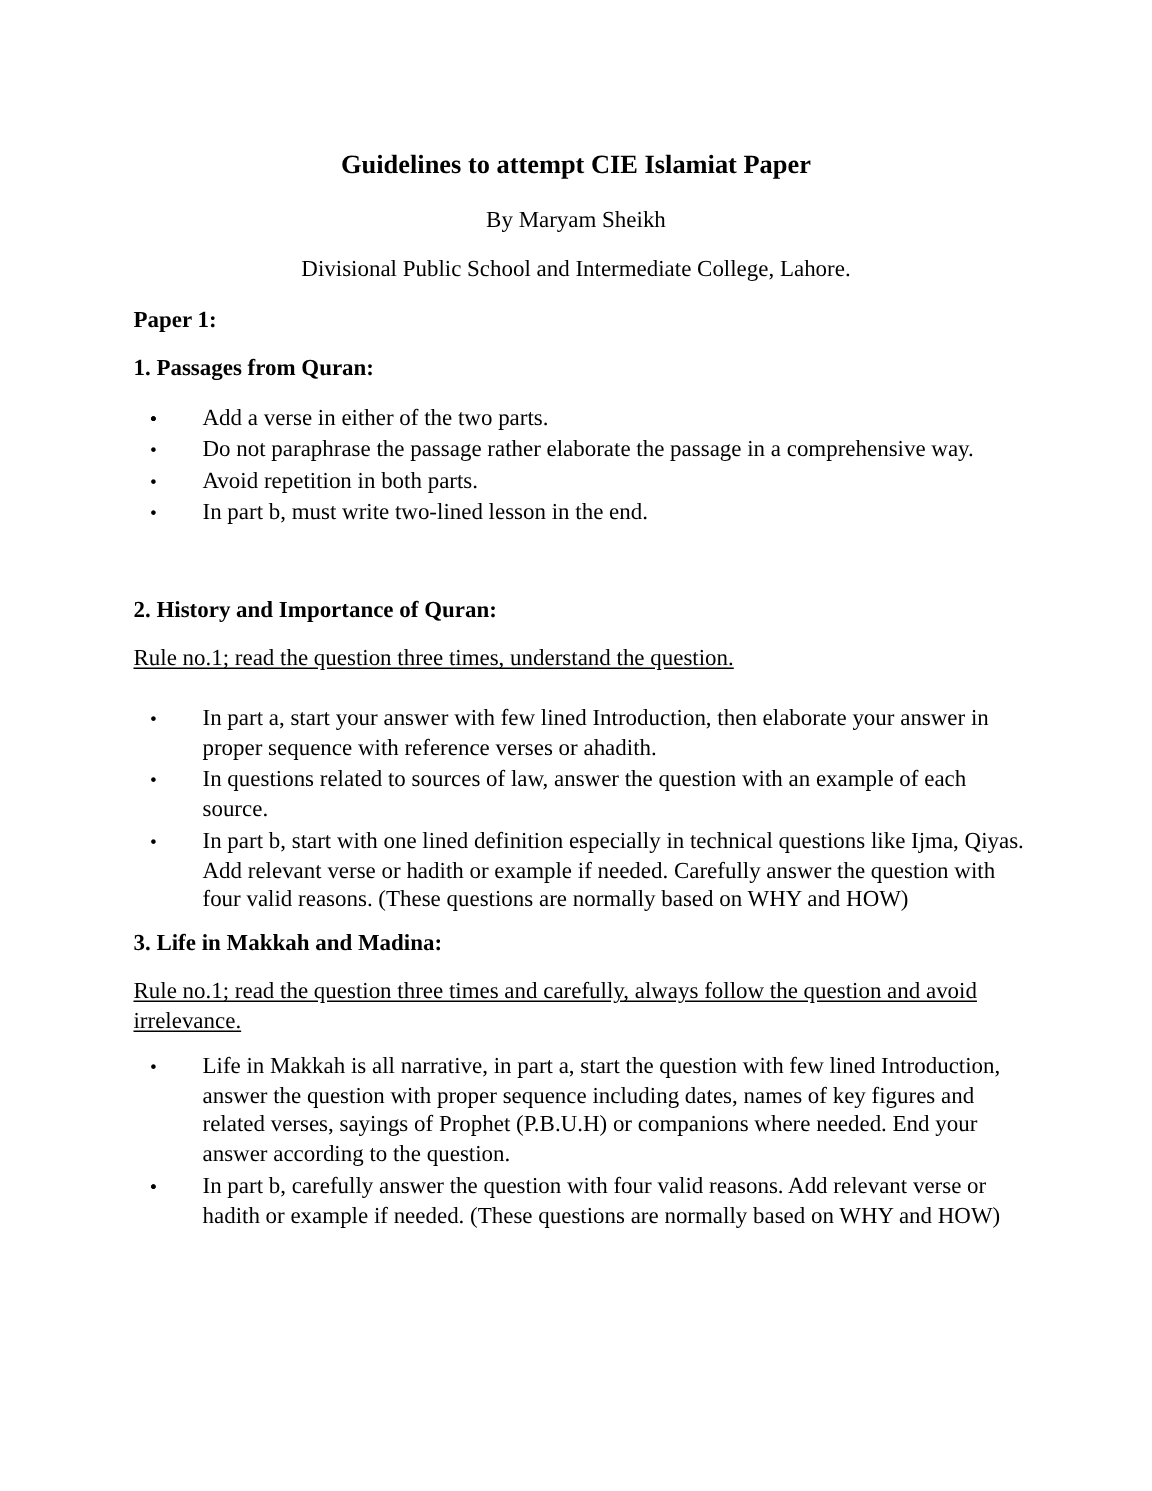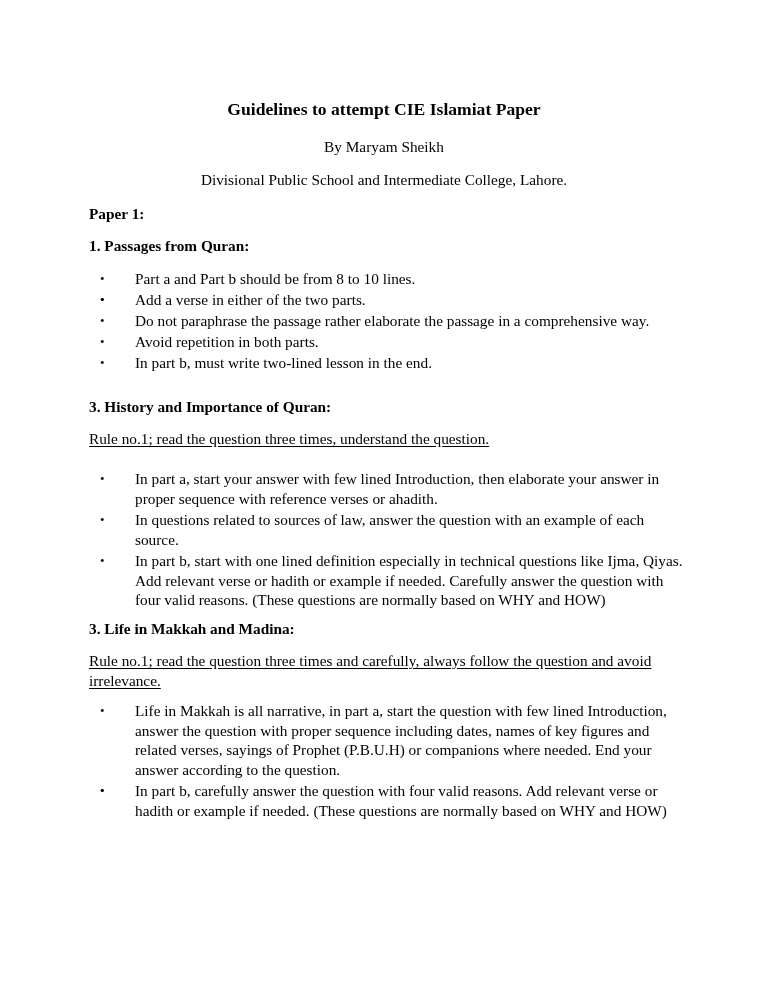--- a/index.html
+++ b/index.html
@@ -25,31 +25,31 @@
 <div class="page">
 
   <h1 class="abs title"><span>Guidelines to attempt CIE Islamiat Paper</span></h1>
   <p class="abs center" style="top:137px;">By Maryam Sheikh</p>
   <p class="abs center" style="top:170px;">Divisional Public School and Intermediate College, Lahore.</p>
   <p class="abs heading" style="top:204px;">Paper 1:</p>
 
   <section>
     <p class="abs heading" style="top:236px;">1. Passages from Quran:</p>
     <ul class="bullets" style="top:268px; line-height:21px;">
-      <li><span class="dot">•</span><span>Part a and Part b should be from 8 to 10 lines.</span></li>
+      <li><span class="dot">•</span></li>
       <li><span class="dot">•</span></li>
       <li><span class="dot">•</span><span>Add a verse in either of the two parts.</span></li>
       <li><span class="dot">•</span><span>Do not paraphrase the passage rather elaborate the passage in a comprehensive way.</span></li>
       <li><span class="dot">•</span><span>Avoid repetition in both parts.</span></li>
       <li><span class="dot">•</span><span>In part b, must write two-lined lesson in the end.</span></li>
     </ul>
   </section>
 
   <section>
-    <p class="abs heading" style="top:397px;">3. History and Importance of Quran:</p>
+    <p class="abs heading" style="top:397px;">2. History and Importance of Quran:</p>
     <p class="abs rule" style="top:429px;">Rule no.1; read the question three times, understand the question.</p>
     <ul class="bullets" style="top:469px;">
       <li style="margin-bottom:2px;"><span class="dot">•</span><span>In part a, start your answer with few lined Introduction, then elaborate your answer in proper sequence with reference verses or ahadith.</span></li>
       <li style="margin-bottom:2px;"><span class="dot">•</span><span>In questions related to sources of law, answer the question with an example of each source.</span></li>
       <li><span class="dot">•</span><span>In part b, start with one lined definition especially in technical questions like Ijma, Qiyas. Add relevant verse or hadith or example if needed. Carefully answer the question with four valid reasons. (These questions are normally based on WHY and HOW)</span></li>
     </ul>
   </section>
 
   <section>
     <p class="abs heading" style="top:619px;">3. Life in Makkah and Madina:</p>

